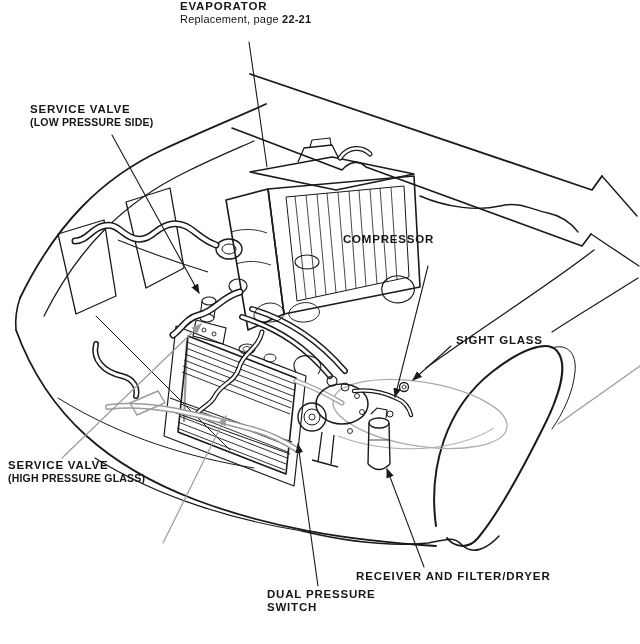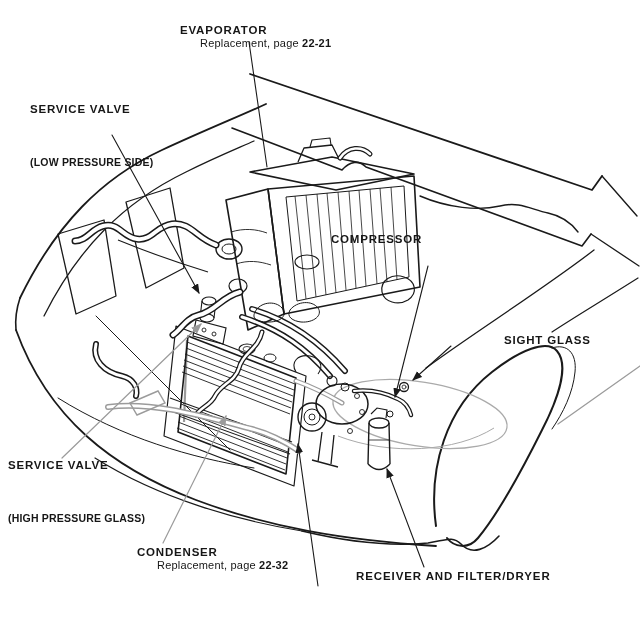--- a/index.html
+++ b/index.html
@@ -3,22 +3,22 @@
 <meta charset="utf-8">
 <style>
   html,body{margin:0;padding:0;background:#ffffff;}
   .stage{
     position:relative;width:640px;height:644px;background:#ffffff;overflow:hidden;
     font-family:"Liberation Sans", sans-serif;color:#161616;
   }
   .art{position:absolute;left:0;top:0;}
   .label{position:absolute;white-space:nowrap;line-height:13px;}
   .t{font-weight:bold;font-size:11.5px;letter-spacing:0.8px;display:block;}
-  .t2{font-weight:bold;font-size:10.5px;letter-spacing:0.2px;display:block;margin-top:40px;}
-  .sub{font-weight:normal;font-size:11px;letter-spacing:0.2px;display:block;margin-left:20px;}
+  .t2{font-weight:bold;font-size:10.5px;letter-spacing:0.2px;display:block;}
+  .sub{font-weight:normal;font-size:11px;letter-spacing:0.2px;display:block;}
   .pg{font-weight:bold;}
 </style>
 </head>
 <body>
 
 <div class="stage">
 
   <svg class="art" width="640" height="644" viewBox="0 0 640 644">
     <defs>
       <marker id="ab" markerWidth="10" markerHeight="8" refX="8" refY="3.5" orient="auto">
@@ -196,46 +196,46 @@
       <path d="M112,135 L199,293" stroke="#1a1a1a" stroke-width="1.1" marker-end="url(#ab)"></path>
       <path d="M428,266 L395,397" stroke="#1a1a1a" stroke-width="1.1" marker-end="url(#ab)"></path>
       <path d="M451,346 L413,380" stroke="#1a1a1a" stroke-width="1.1" marker-end="url(#ab)"></path>
       <path d="M62,458 L201,324" stroke="#9b9b9b" stroke-width="1.2" marker-end="url(#ag)"></path>
       <path d="M163,543 L226,416" stroke="#9b9b9b" stroke-width="1.2" marker-end="url(#ag)"></path>
       <path d="M318,586 L298,444" stroke="#1a1a1a" stroke-width="1.1" marker-end="url(#ab)"></path>
       <path d="M424,567 L387,469" stroke="#1a1a1a" stroke-width="1.1" marker-end="url(#ab)"></path>
     </g>
   </svg>
 
-  <div class="label" style="left:180px;top:24px;">
+  <div class="label" style="left:180px;top:0;">
     <span class="t">EVAPORATOR</span>
     <span class="sub"><span>Replacement, page </span><span class="pg">22-21</span></span>
   </div>
 
   <div class="label" style="left:30px;top:103px;">
     <span class="t">SERVICE VALVE</span>
     <span class="t2">(LOW PRESSURE SIDE)</span>
   </div>
 
-  <div class="label" style="left:331px;top:233px;">
+  <div class="label" style="left:331px;top:233px;padding-left:12px;">
     <span class="t">COMPRESSOR</span>
   </div>
 
-  <div class="label" style="left:456px;top:334px;margin-left:48px;">
+  <div class="label" style="left:456px;top:334px;">
     <span class="t">SIGHT GLASS</span>
   </div>
 
   <div class="label" style="left:8px;top:459px;">
     <span class="t">SERVICE VALVE</span>
     <span class="t2">(HIGH PRESSURE GLASS)</span>
   </div>
 
-  <div class="label" style="left:137px;top:546px;">
-    <span class="t">CONDENSER</span>
-    <span class="sub"><span>Replacement, page </span><span class="pg">22-32</span></span>
-  </div>
 
   <div class="label" style="left:356px;top:570px;">
     <span class="t" style="letter-spacing:0.9px;">RECEIVER AND FILTER/DRYER</span>
   </div>
 
+  <div class="label" style="left:267px;top:588px;">
+    <span class="t">DUAL PRESSURE</span>
+    <span class="t">SWITCH</span>
+  </div>
 
 </div>
 
 </body></html>

